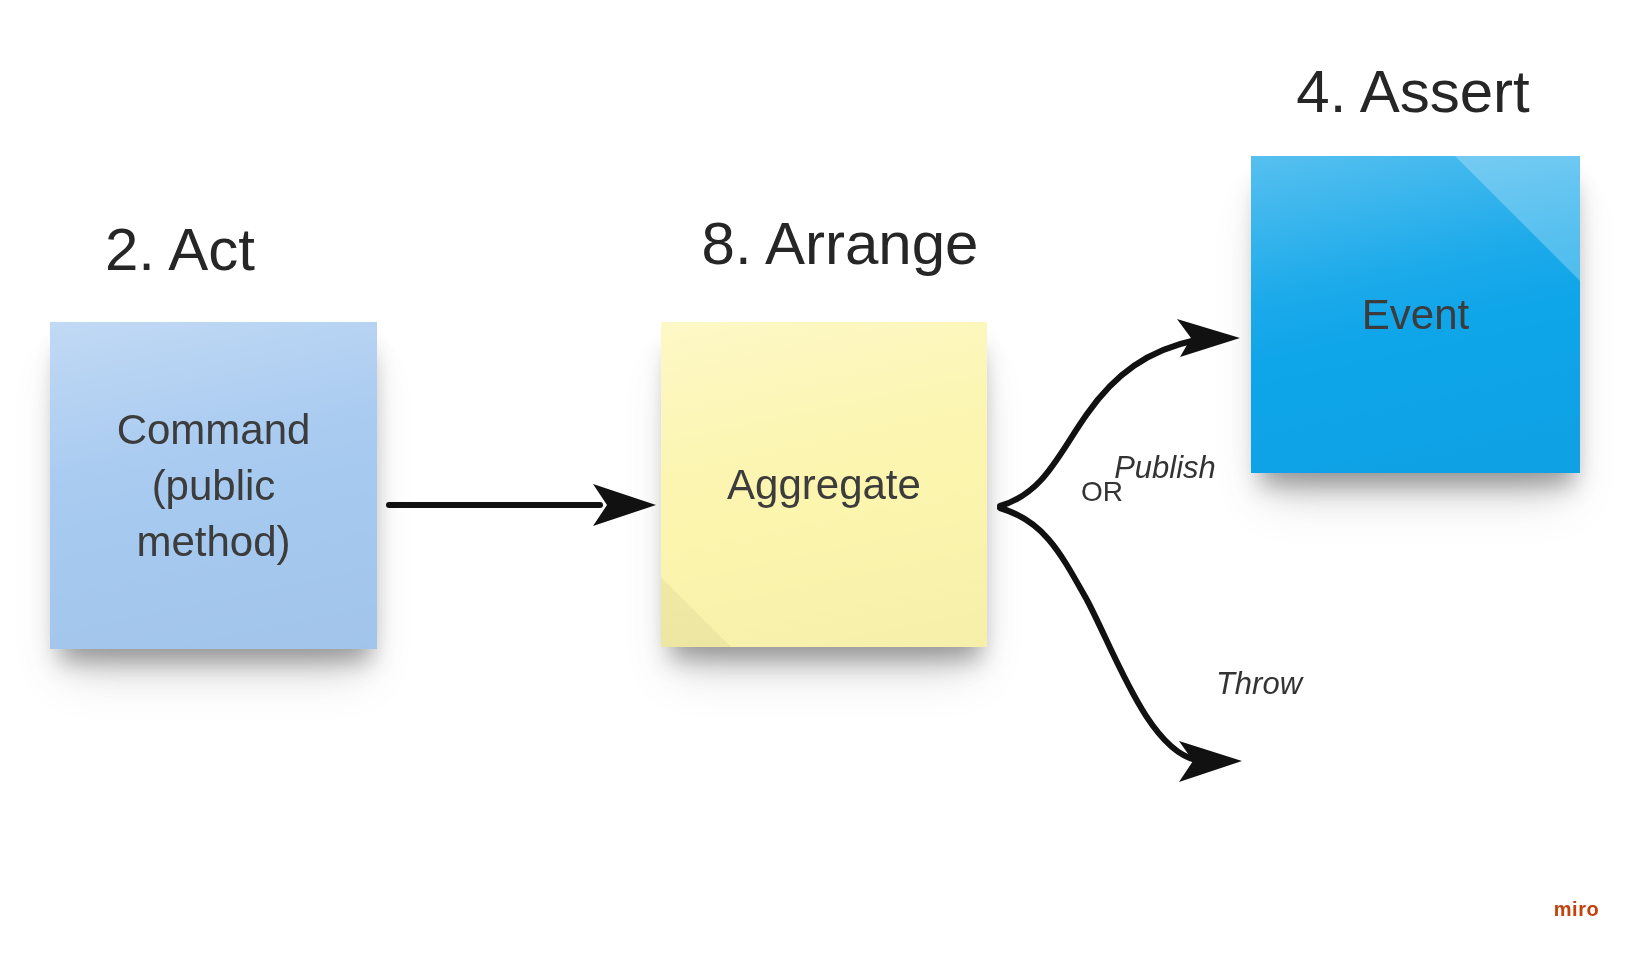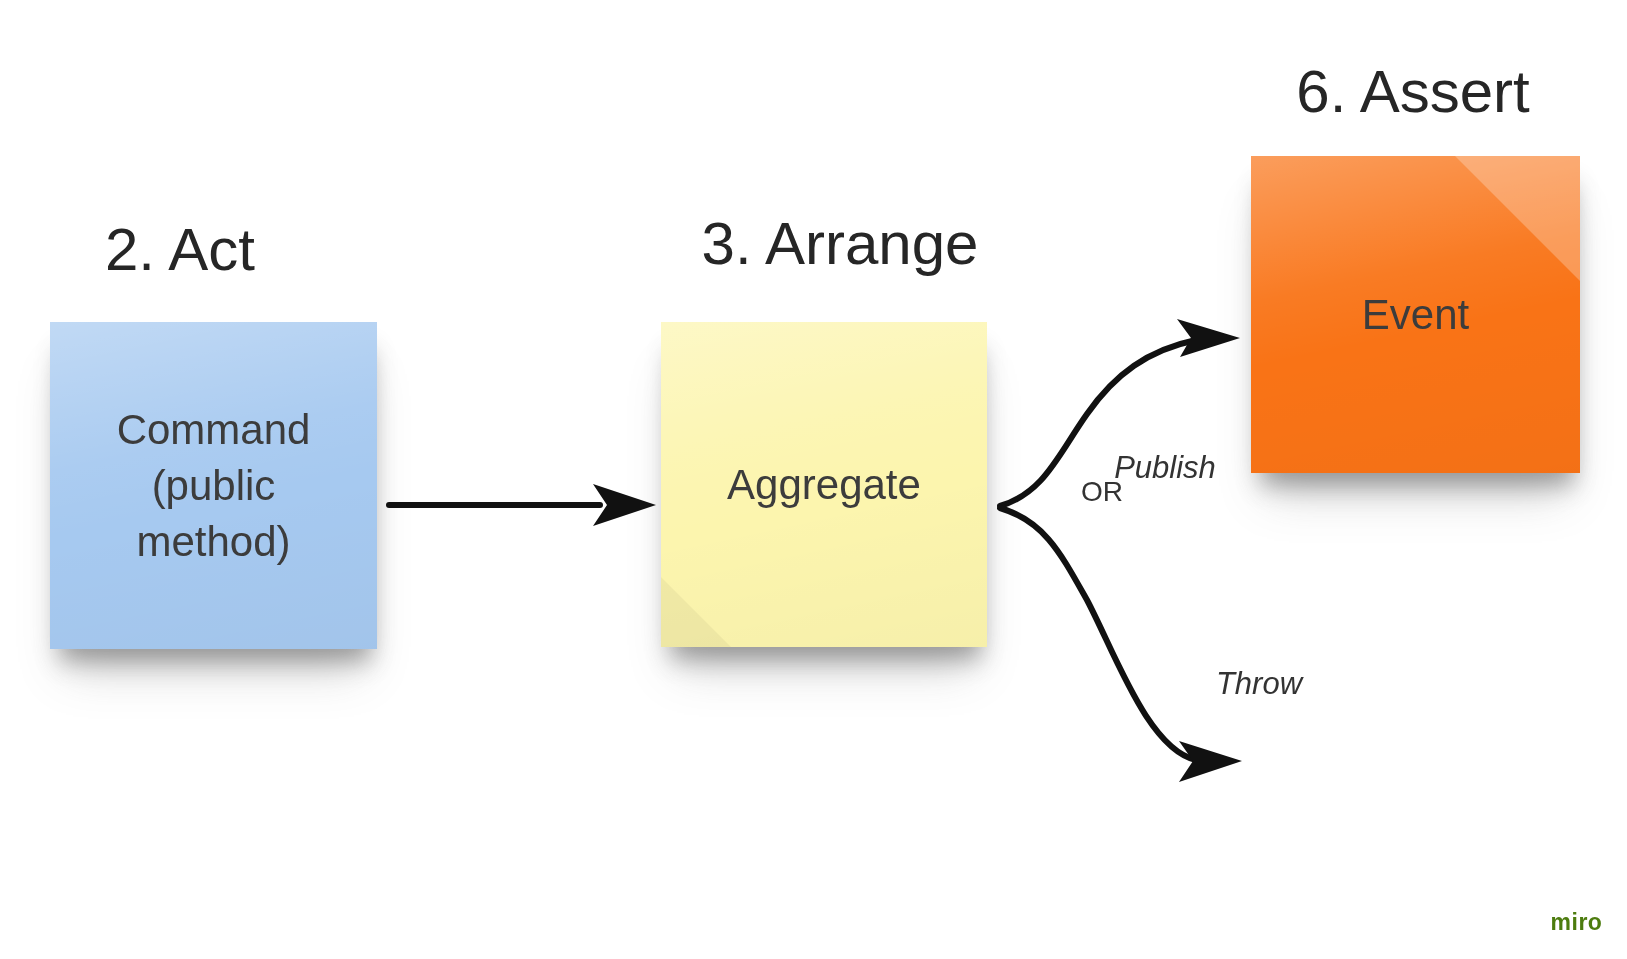--- a/index.html
+++ b/index.html
@@ -84,52 +84,52 @@
     white-space: nowrap;
   }
   .edge-label.em { font-style: italic; font-size: 31px; }
   #lbl-publish { left: 1165px; top: 410px; margin-top: 40px; }
   #lbl-or      { left: 1102px; top: 476px; font-size: 28px; }
   #lbl-throw   { left: 1218px; top: 666px; margin-left: 41px; }
 
   
   .watermark {
     position: absolute;
-    right: 0; bottom: 3px;
+    right: 0; bottom: 16px;
     width: 101px; height: 68px;
     background: rgba(255,255,255,0.55);
     border-top-left-radius: 8px;
     display: flex; align-items: center; justify-content: center;
-    color: #4d7c0f;
-    font-size: 23px;
+    color: #c2410c;
+    font-size: 20px;
     font-weight: bold;
     letter-spacing: 0.5px;
   }
 </style>
 </head>
 <body>
 
 <div class="board">
 
   <div class="heading" id="h-act">2. Act</div>
-  <div class="heading" id="h-arrange">3. Arrange</div>
-  <div class="heading" id="h-assert">6. Assert</div>
+  <div class="heading" id="h-arrange">8. Arrange</div>
+  <div class="heading" id="h-assert">4. Assert</div>
 
   <div class="note" id="note-aggregate" style="background-color: rgb(252, 245, 174);">
     <span class="sheen"></span>
     <span class="fold-bl"></span>
     <div class="txt">Aggregate</div>
   </div>
 
   <div class="note" id="note-command" style="background-color: rgb(166, 201, 240);">
     <span class="sheen"></span>
     <div class="txt">Command (public method)</div>
   </div>
 
-  <div class="note" id="note-event" style="background-color: #f97316;">
+  <div class="note" id="note-event" style="background-color: #0ea5e9;">
     <span class="sheen"></span>
     <span class="fold-tr"></span>
     <div class="txt">Event</div>
   </div>
 
 
   <svg class="connectors" width="1627" height="959" viewBox="0 0 1627 959">
 
     <g>
       <path d="M 389 505 L 600 505"></path>

